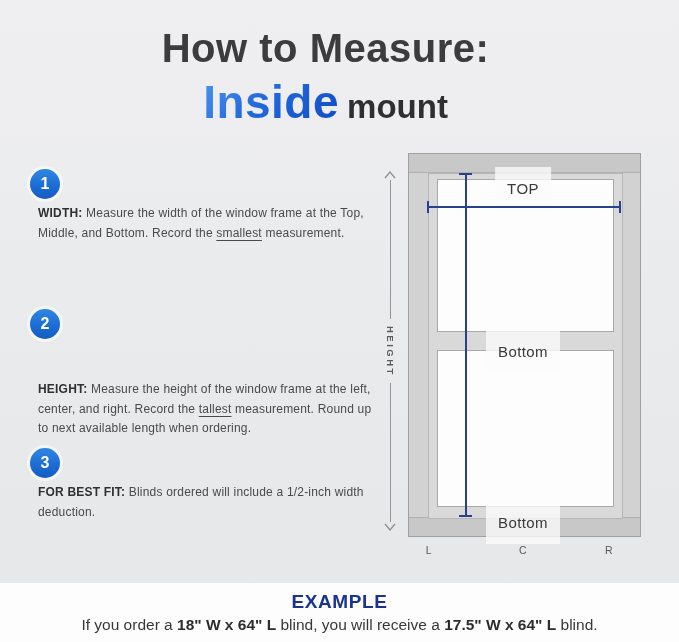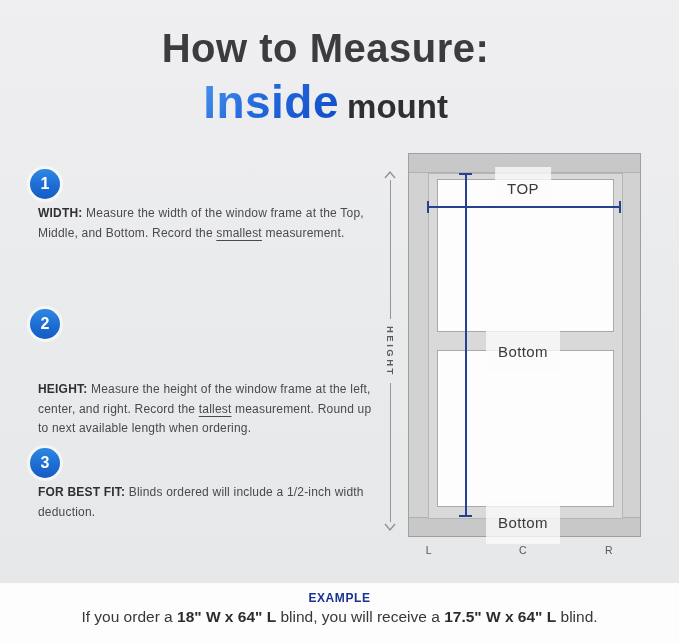--- a/index.html
+++ b/index.html
@@ -74,21 +74,21 @@
   .arrow-v .dim-label { writing-mode:vertical-rl; margin:7px 0; }
   .chev { display:block; }
 
   
   .lcr { position:absolute; top:544px; font-size:10.5px; color:#58585a;
     letter-spacing:0.5px; transform:translateX(-50%); }
 
   
   .footer { position:absolute; left:0; top:583px; width:679px; height:59px;
     background:#fdfdfe; text-align:center; }
-  .footer-heading { margin-top:8px; font-size:12px; font-weight:700;
+  .footer-heading { margin-top:8px; font-size:19px; font-weight:700;
     color:#1a3392; letter-spacing:0.6px; }
   .footer-text { margin-top:3px; font-size:15.5px; color:#38383a; }
   .footer-text .b { font-weight:700; color:#2c2c2e; }
 </style>
 </head>
 <body>
 
 <div class="canvas">
 
   <div class="title-wrap">

